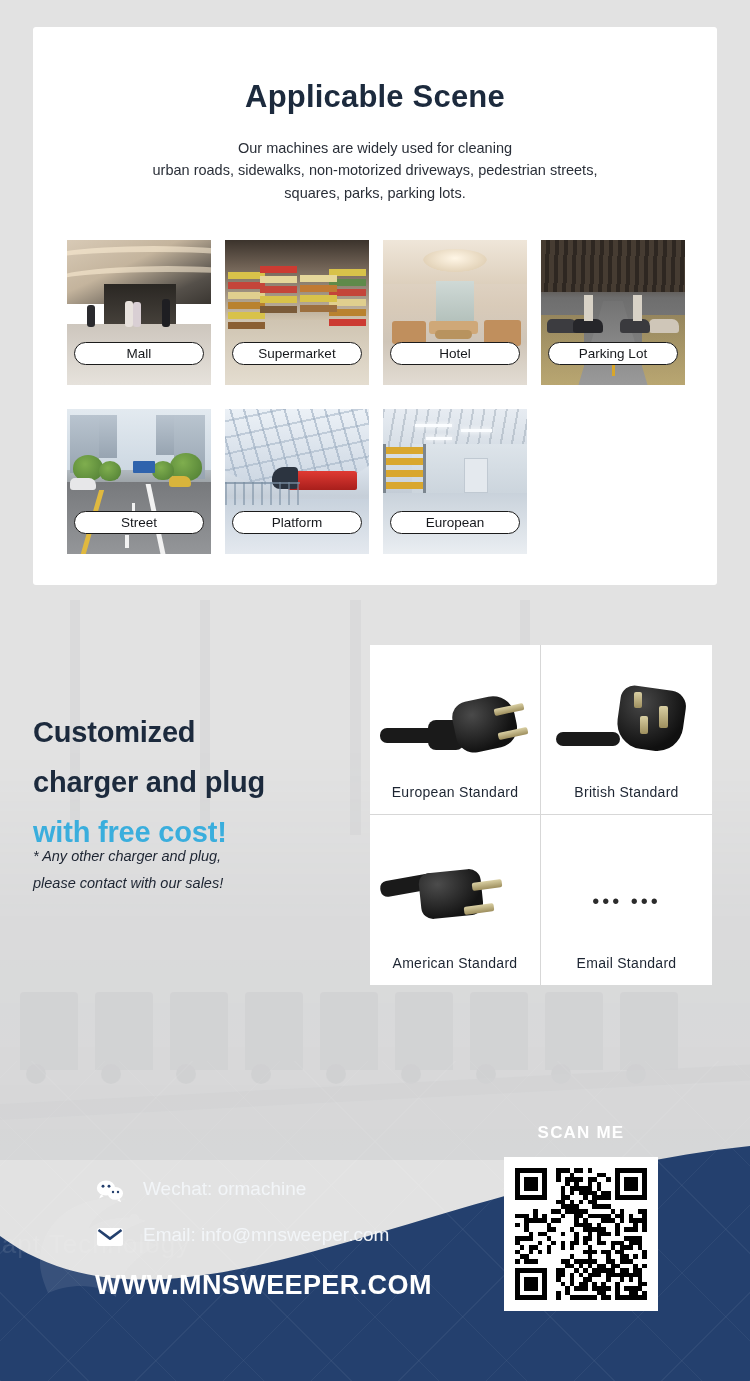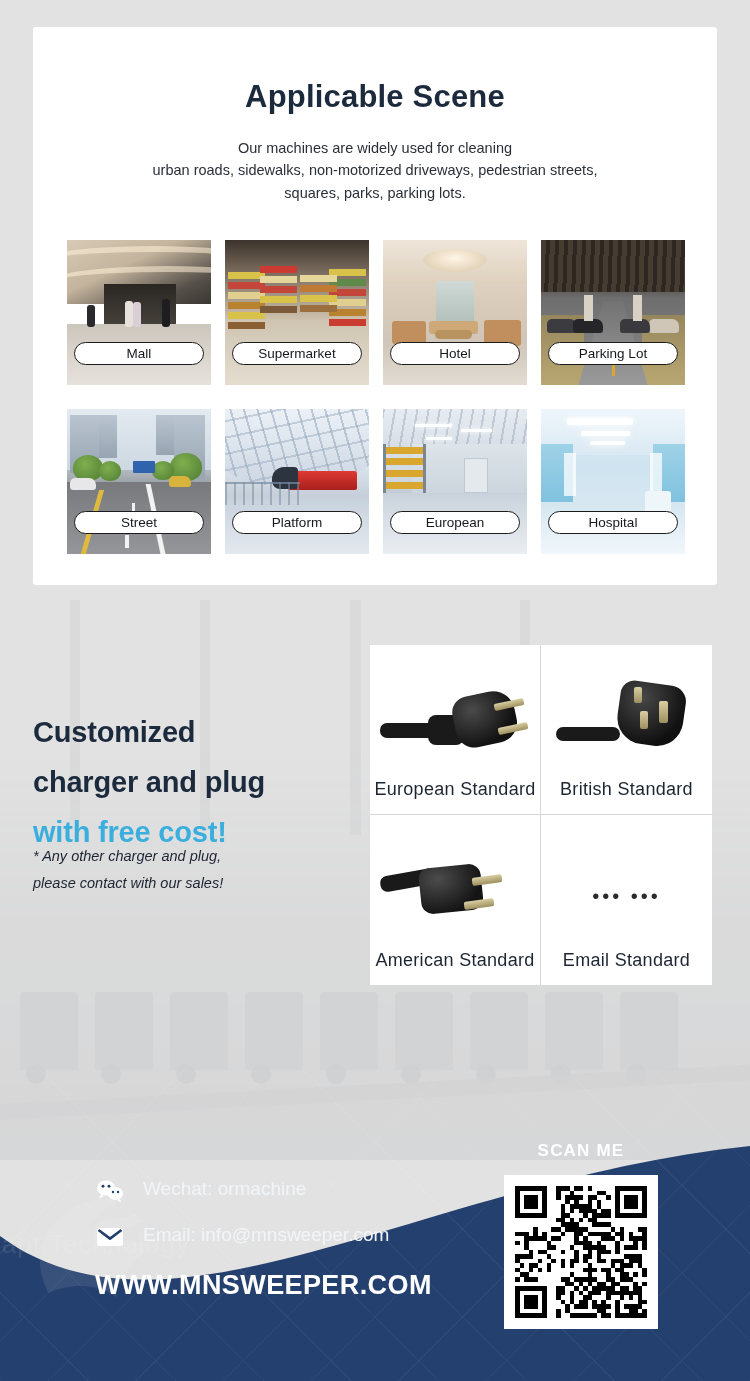--- a/index.html
+++ b/index.html
@@ -192,21 +192,21 @@
   .plug-grid{
     position:absolute; inset:0;
     display:grid; grid-template-columns:1fr 1fr; grid-template-rows:1fr 1fr;
   }
   .plug-cell{ position:relative; display:flex; flex-direction:column;
     align-items:center; justify-content:flex-end; padding-bottom:14px; }
   .plug-cell.b1{ border-right:1px solid #d7d7d7; border-bottom:1px solid #d7d7d7; }
   .plug-cell.b2{ border-bottom:1px solid #d7d7d7; }
   .plug-cell.b3{ border-right:1px solid #d7d7d7; }
   .plug-art{ position:relative; width:150px; height:108px; }
-  .plug-cap{ font-size:18px; color:#1d2532; letter-spacing:.3px; }
+  .plug-cap{ font-size:14px; color:#1d2532; letter-spacing:.3px; }
   .dots{ font-size:20px; letter-spacing:3px; color:#2b2b2b; }
 
   
   .cord{ position:absolute; background:#1a1a1a; border-radius:7px; }
   .body-eu{ position:absolute; right:14px; top:22px; width:62px; height:52px;
     background:radial-gradient(ellipse at 32% 28%,#4a4a4a,#121212 70%);
     border-radius:16px 22px 20px 18px; transform:rotate(-12deg); }
   .pin{ position:absolute; background:linear-gradient(180deg,#d9cfa3,#9e8f5e); border-radius:2px; }
   .body-uk{ position:absolute; right:18px; top:12px; width:66px; height:62px;
     background:radial-gradient(ellipse at 34% 26%,#474747,#101010 72%);
@@ -236,21 +236,21 @@
     font-size:26px; color:rgba(255,255,255,.10); letter-spacing:1px;
   }
   .contact{ position:absolute; left:95px; top:1178px; }
   .contact-row{ display:flex; gap:18px; margin-bottom:20px; }
   .contact-ico{ width:30px; height:26px; display:flex; align-items:center; justify-content:center; }
   .contact-txt{ font-size:19px; color:#f2f5f8; }
   .site{
     position:absolute; left:95px; top:1270px;
     font-size:27px; font-weight:bold; color:#ffffff; letter-spacing:.4px;
   }
-  .scan-wrap{ position:absolute; left:504px; top:1123px; width:154px; text-align:center;margin-top:18px; }
+  .scan-wrap{ position:absolute; left:504px; top:1123px; width:154px; text-align:center; }
   .scan-me{ font-size:17px; font-weight:bold; color:#ffffff; letter-spacing:1.2px; }
   .qr{ margin-top:14px; width:154px; height:154px; background:#fff; padding:11px; }
   .qr svg{ display:block; width:100%; height:100%; }
 </style>
 </head>
 <body>
 
 <div class="bg-watermark">
   <div class="floor"></div>
   <div class="beam" style="left:70px;top:0;width:10px;height:220px;"></div>
@@ -421,37 +421,20 @@
           <div class="pallet" style="top:42%;height:7px;"></div>
           <div class="pallet" style="top:50%;height:7px;"></div>
           <div style="position:absolute;left:0;top:24%;width:3px;height:36%;background:#7c868f;"></div>
           <div style="position:absolute;left:28%;top:24%;width:3px;height:36%;background:#7c868f;"></div>
           <div class="fac-floor"></div>
         </div>
       </div>
       <figcaption class="scene-label">European</figcaption>
     </figure>
 
-    <figure class="scene-item">
-      <div class="scene-photo">
-        <div class="ph hsp">
-          <div class="hsp-ceil"></div>
-          <div class="hsp-lamp" style="left:18%;top:6%;width:46%;height:7px;"></div>
-          <div class="hsp-lamp" style="left:28%;top:15%;width:34%;height:5px;"></div>
-          <div class="hsp-lamp" style="left:34%;top:22%;width:24%;height:4px;"></div>
-          <div class="hsp-wall" style="left:0;"></div>
-          <div class="hsp-wall" style="right:0;"></div>
-          <div class="hsp-door" style="left:16%;"></div>
-          <div class="hsp-door" style="right:16%;"></div>
-          <div class="hsp-floor"></div>
-          <div style="position:absolute;right:10%;bottom:20%;width:26px;height:34px;background:#eef6fa;border-radius:3px;"></div>
-        </div>
-      </div>
-      <figcaption class="scene-label">Hospital</figcaption>
-    </figure>
 
   </div>
 </section>
 
 <div class="charger-head">
   <h2>
     <span>Customized</span><br>
     <span>charger and plug</span><br>
     <span class="accent">with free cost!</span>
   </h2>

